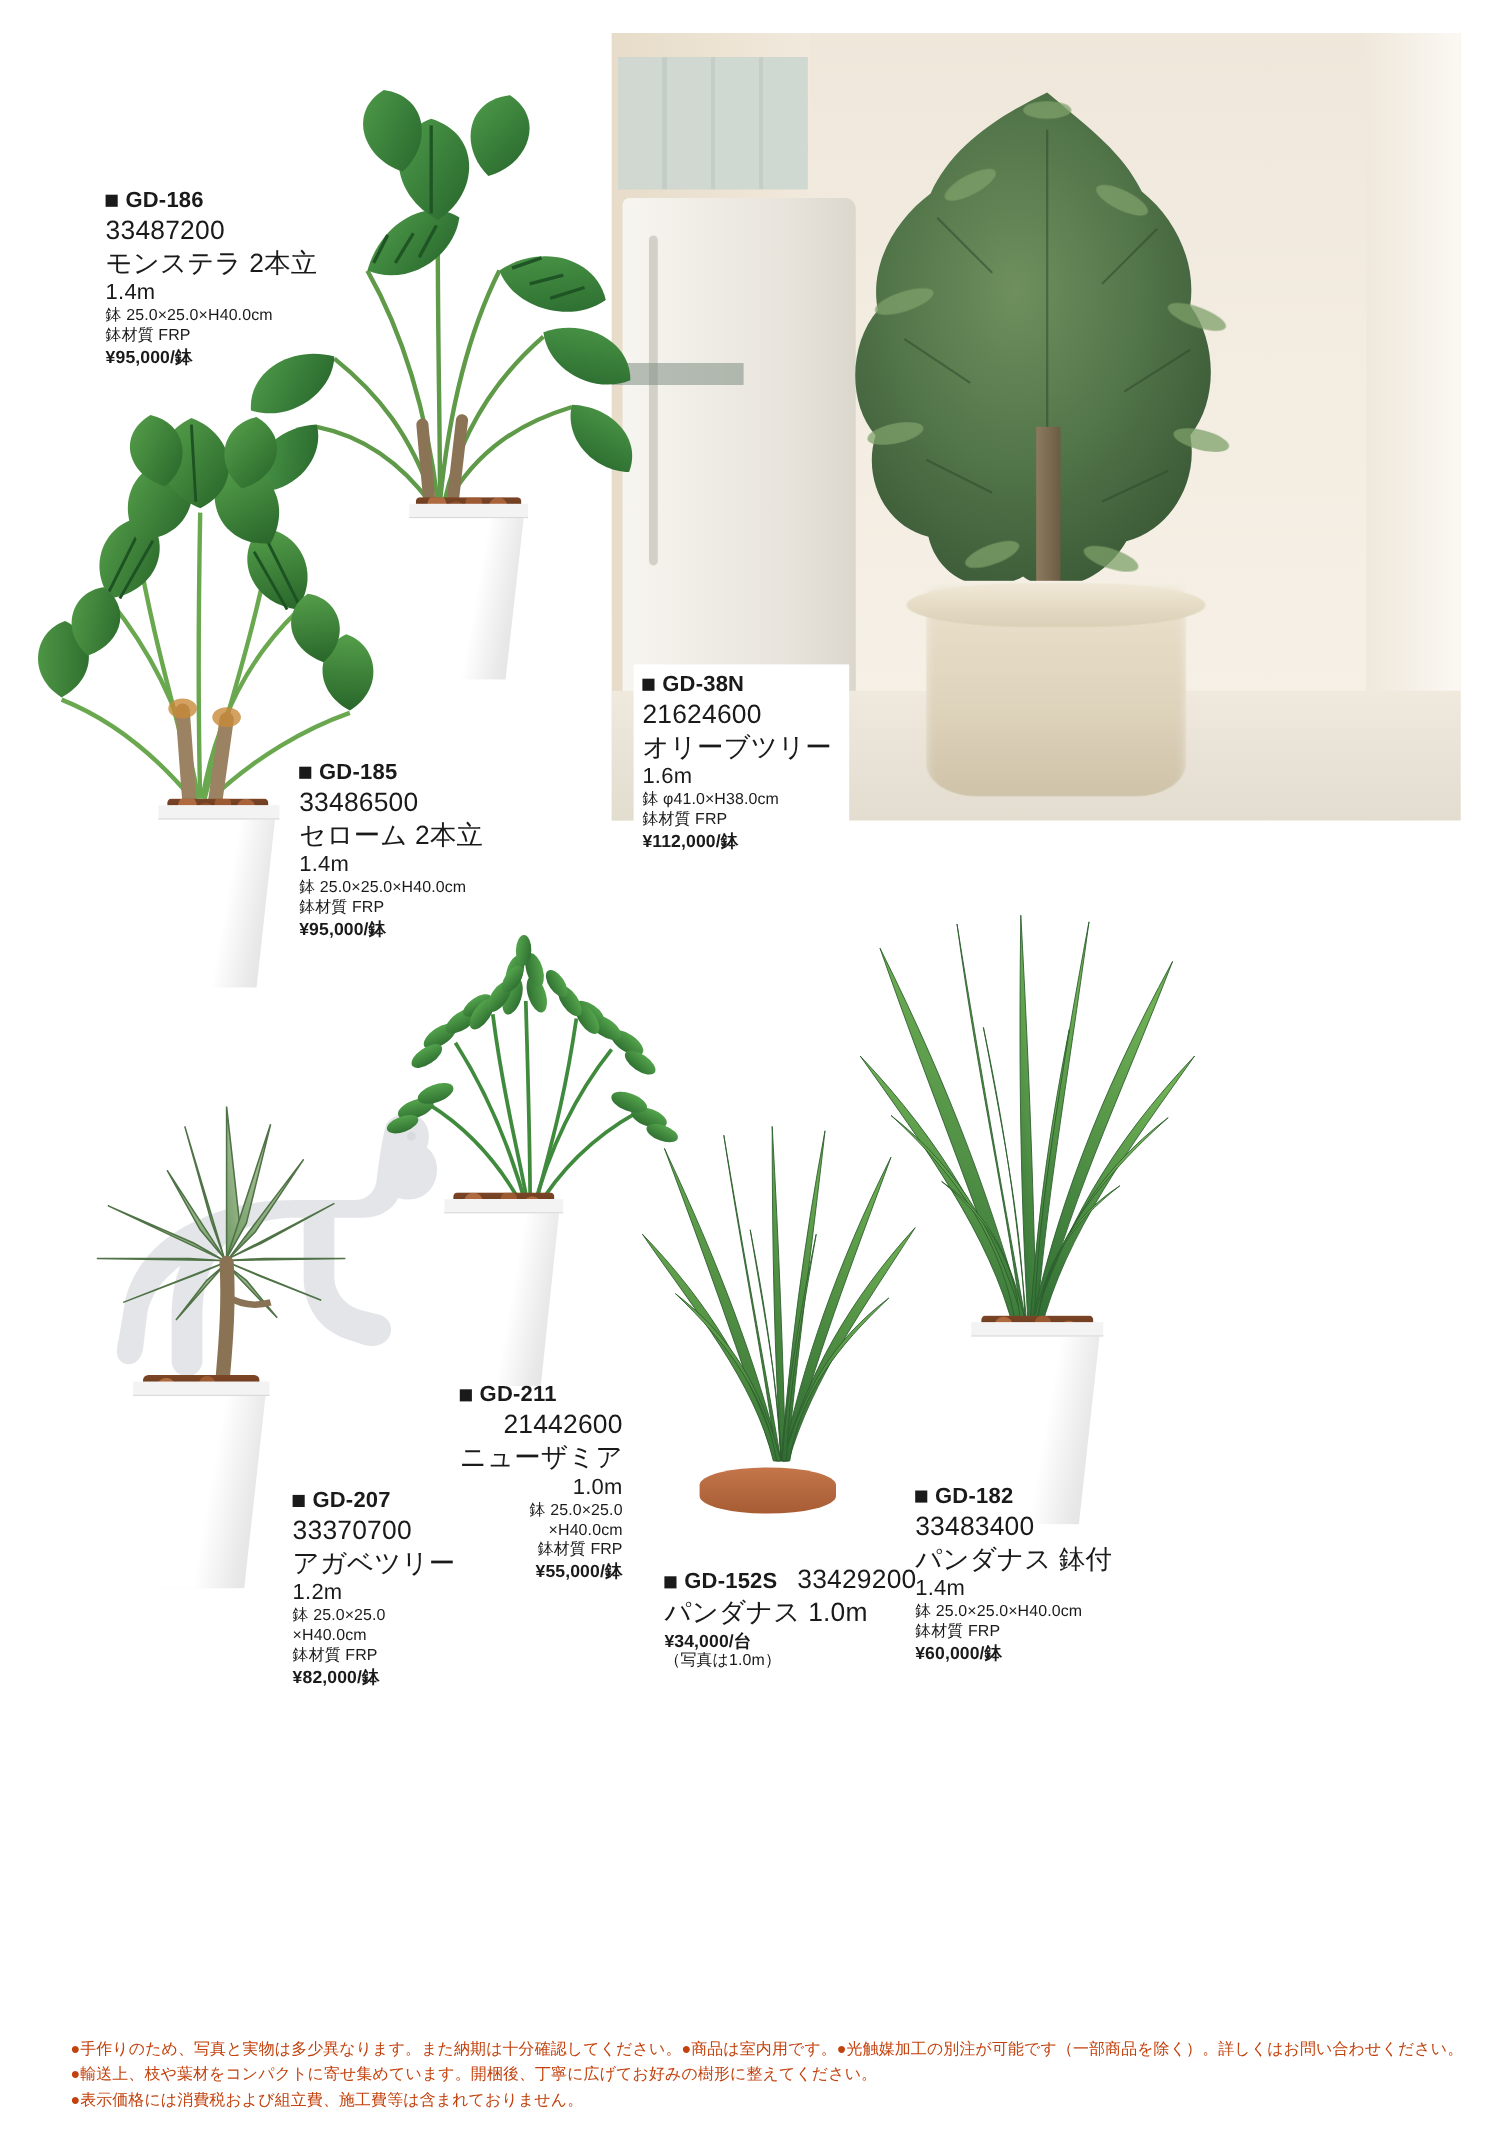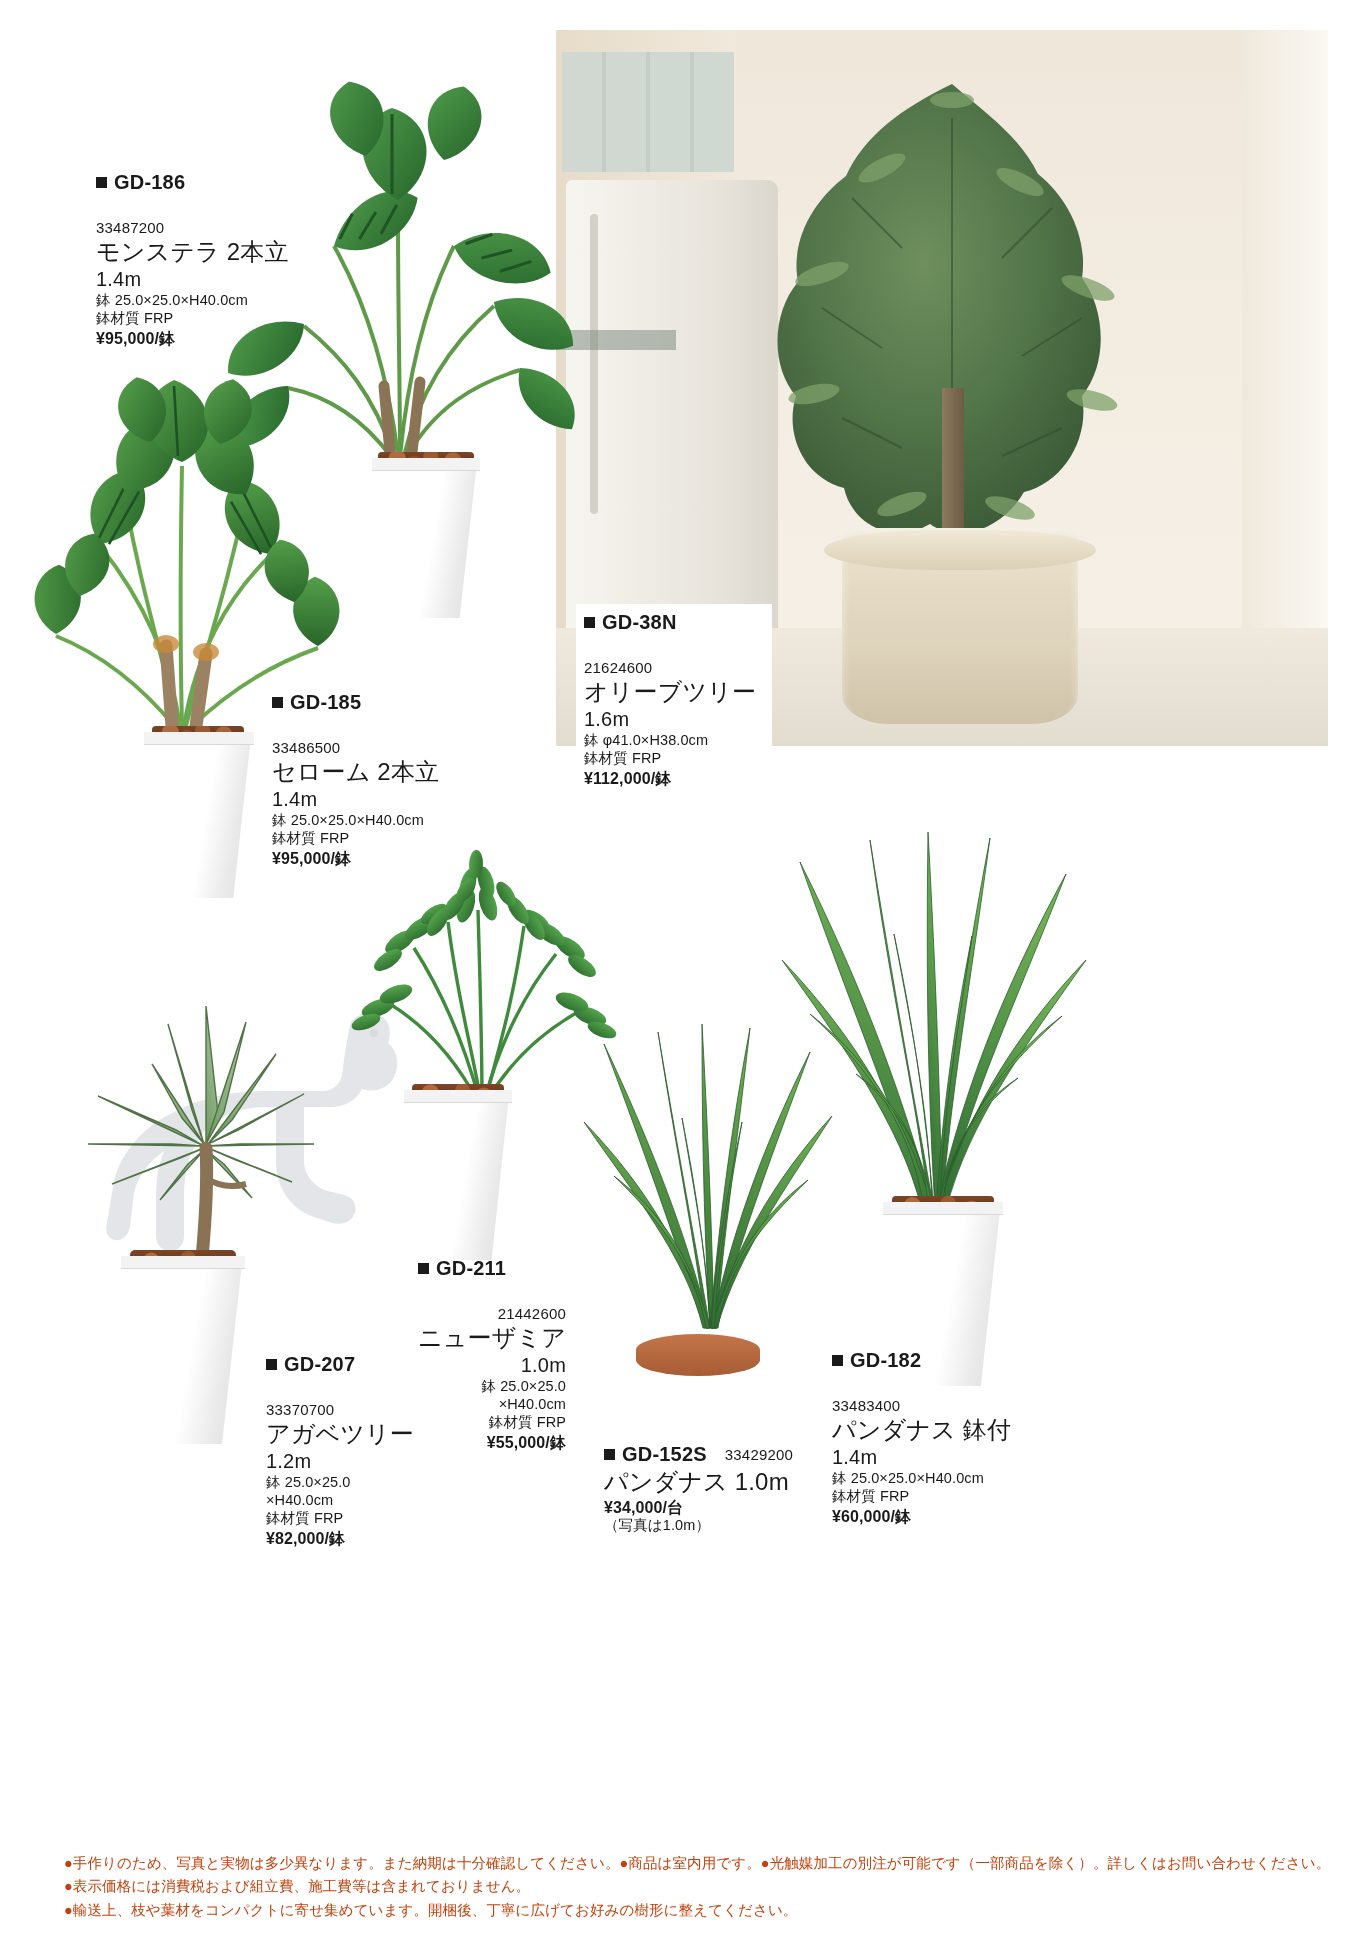--- a/index.html
+++ b/index.html
@@ -9,21 +9,21 @@
     font-family:"Liberation Sans", sans-serif;
     color:#1a1a1a;
     overflow:hidden;
   }
   .page{position:absolute;inset:0;}
 
   
   .caption{position:absolute;line-height:1.24;}
   .cap-code{font-size:20px;font-weight:700;letter-spacing:0.2px;display:flex;align-items:center;gap:4px;}
   .sq{display:inline-block;width:11px;height:11px;background:#1a1a1a;margin-right:3px;}
-  .cap-no{font-size:15px;font-weight:400;letter-spacing:0.2px;margin-top:24px;}
+  .cap-no{font-size:24px;font-weight:400;letter-spacing:0.2px;}
   .cap-name{font-size:24px;font-weight:400;letter-spacing:0.2px;}
   .cap-size{font-size:20px;font-weight:400;letter-spacing:0.2px;}
   .cap-spec{font-size:14.5px;font-weight:400;letter-spacing:0.1px;}
   .cap-price{font-size:16px;font-weight:700;letter-spacing:0.1px;margin-top:1px;}
   .inline-row{display:flex;align-items:baseline;gap:18px;}
 
   
   .photo{position:absolute;}
 
   
@@ -576,17 +576,17 @@
     <div class="cap-no">33483400</div>
     <div class="cap-name">パンダナス 鉢付</div>
     <div class="cap-size">1.4m</div>
     <div class="cap-spec">鉢 25.0×25.0×H40.0cm</div>
     <div class="cap-spec">鉢材質 FRP</div>
     <div class="cap-price">¥60,000/鉢</div>
   </div>
 
   <div class="notes">
     <span class="ln">●手作りのため、写真と実物は多少異なります。また納期は十分確認してください。●商品は室内用です。●光触媒加工の別注が可能です（一部商品を除く）。詳しくはお問い合わせください。</span>
+    <span class="ln">●輸送上、枝や葉材をコンパクトに寄せ集めています。開梱後、丁寧に広げてお好みの樹形に整えてください。</span>
     <span class="ln">●表示価格には消費税および組立費、施工費等は含まれておりません。</span>
-    <span class="ln">●輸送上、枝や葉材をコンパクトに寄せ集めています。開梱後、丁寧に広げてお好みの樹形に整えてください。</span>
   </div>
 
 </div>
 
 </body></html>

